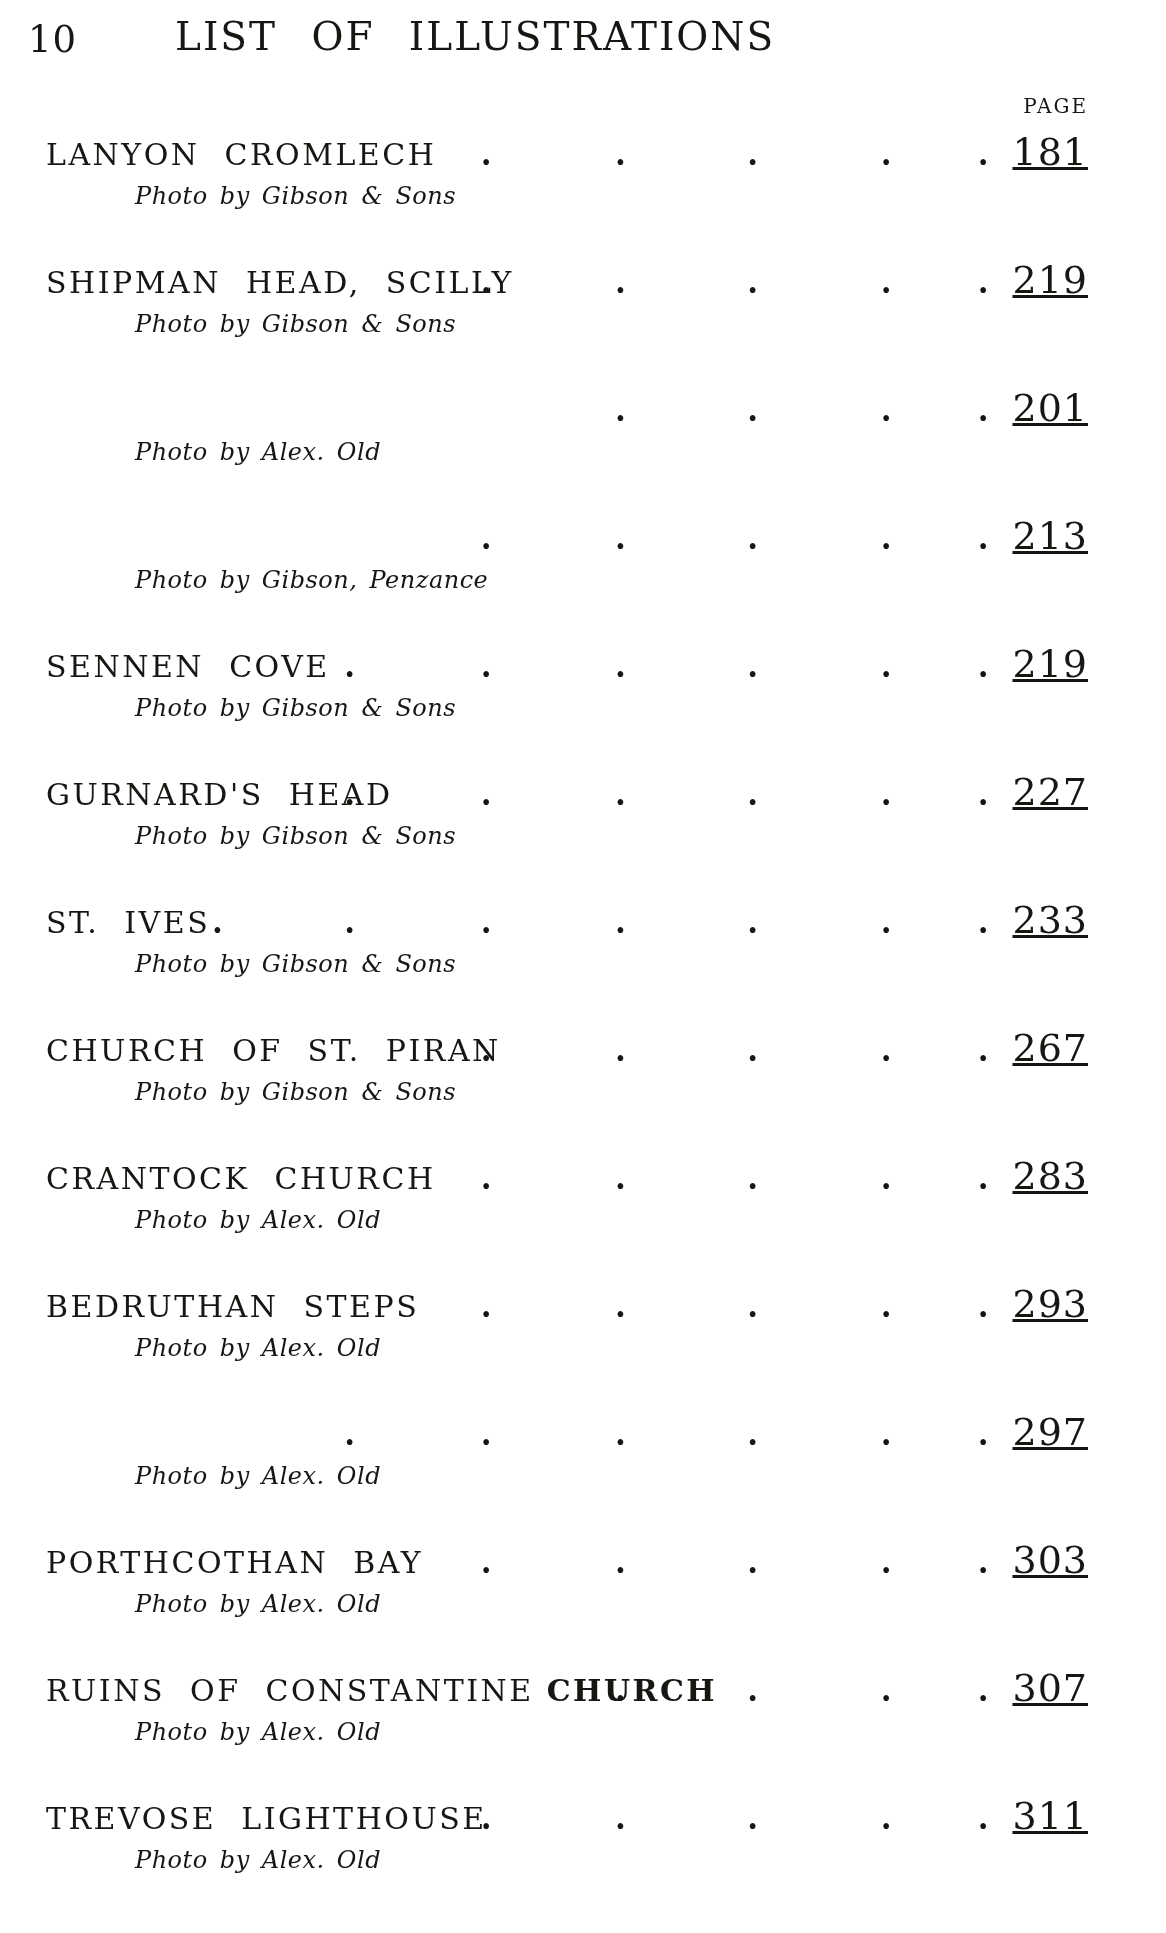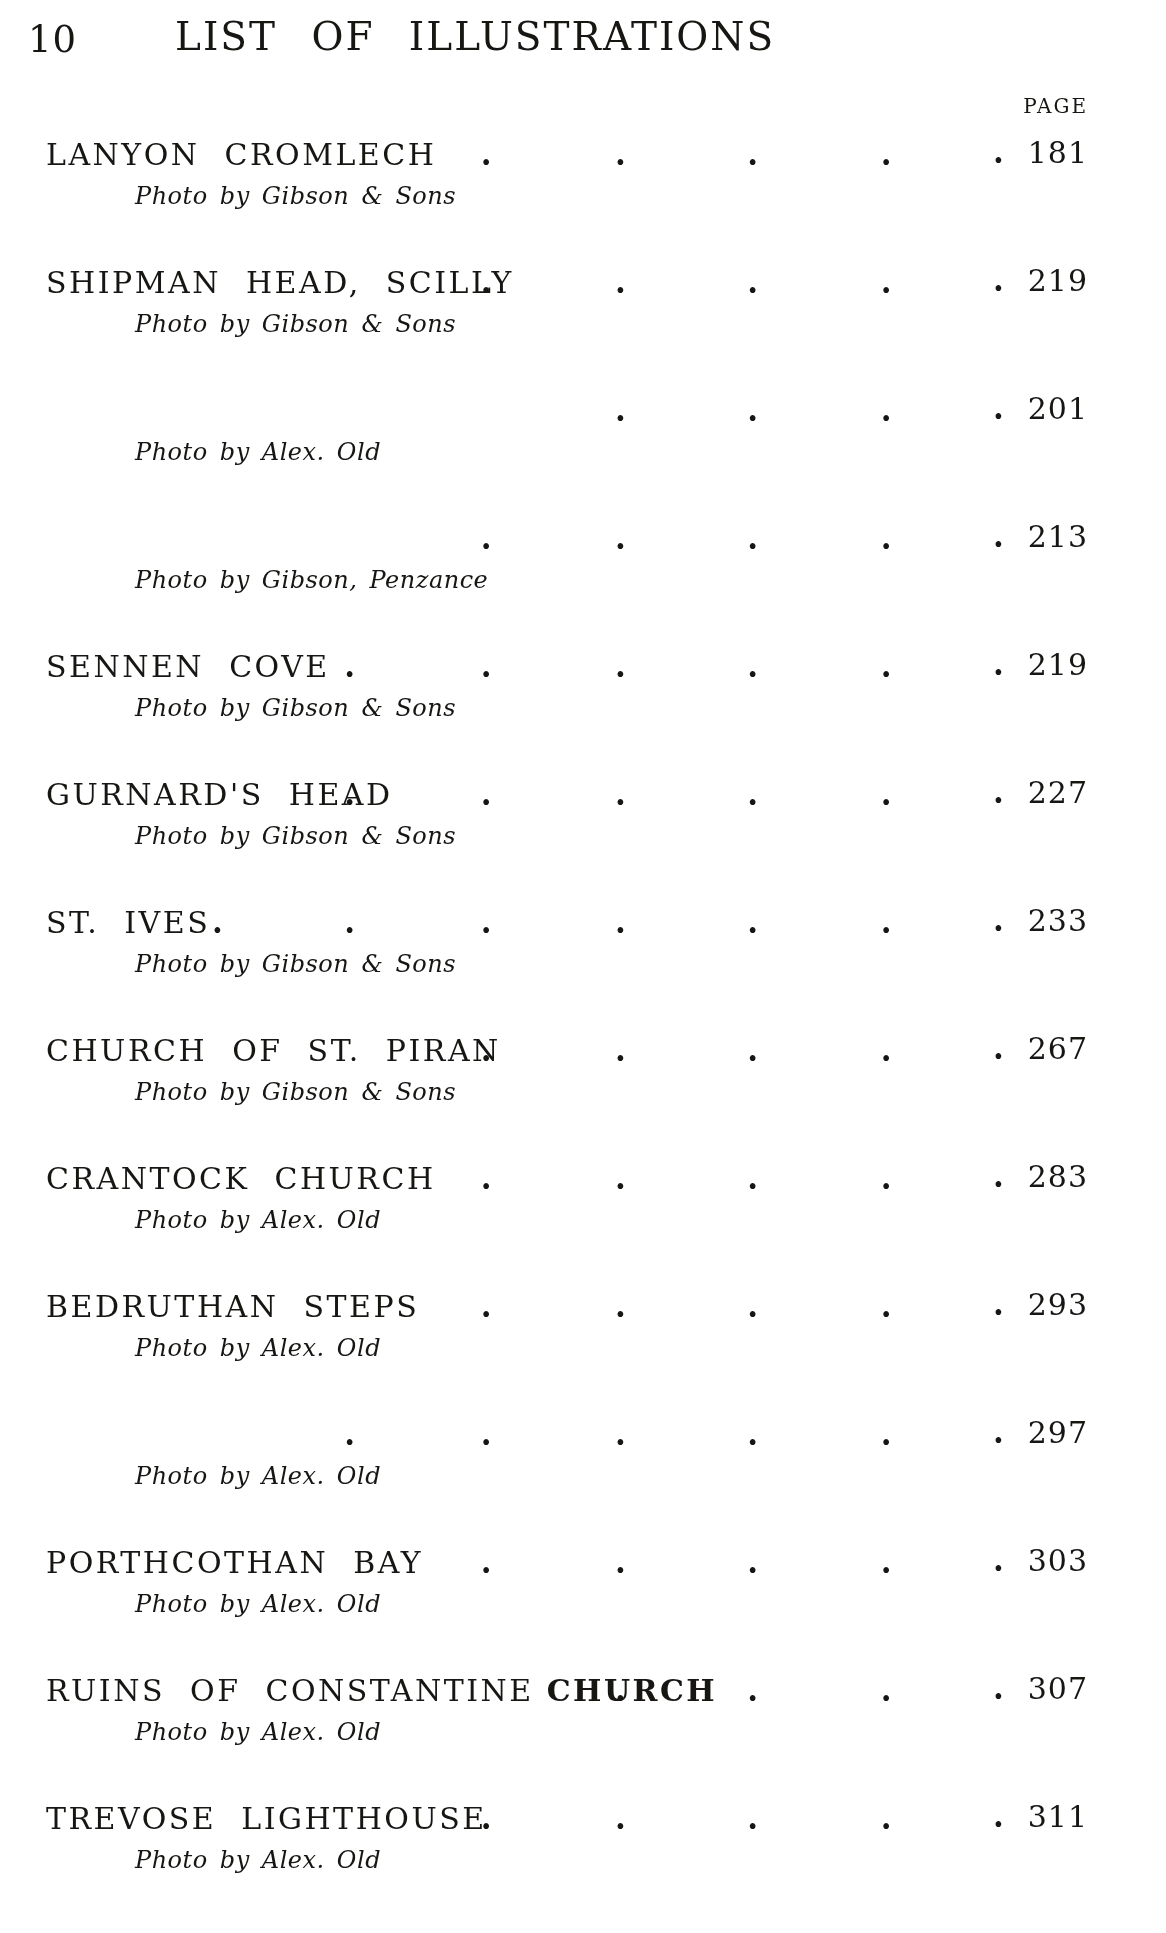--- a/index.html
+++ b/index.html
@@ -58,21 +58,21 @@
     line-height: 34px;
     font-size: 31px;
     font-weight: bold;
   }
   .pg {
     position: absolute; right: 0; top: 0;
     display: flex; align-items: baseline; gap: 24px;
     line-height: 41px;
   }
   .pgdot { font-size: 31px; font-weight: bold; }
-  .pgnum { font-size: 30px; letter-spacing: 1px; }
+  .pgnum { font-size: 38px; letter-spacing: 1px; text-decoration: underline; }
   .credit {
     position: absolute; left: 135px; top: 50px;
     font-style: italic;
     font-size: 24px;
     letter-spacing: 0.5px;
     word-spacing: 4px;
     white-space: nowrap;
   }
 </style>
 </head>

